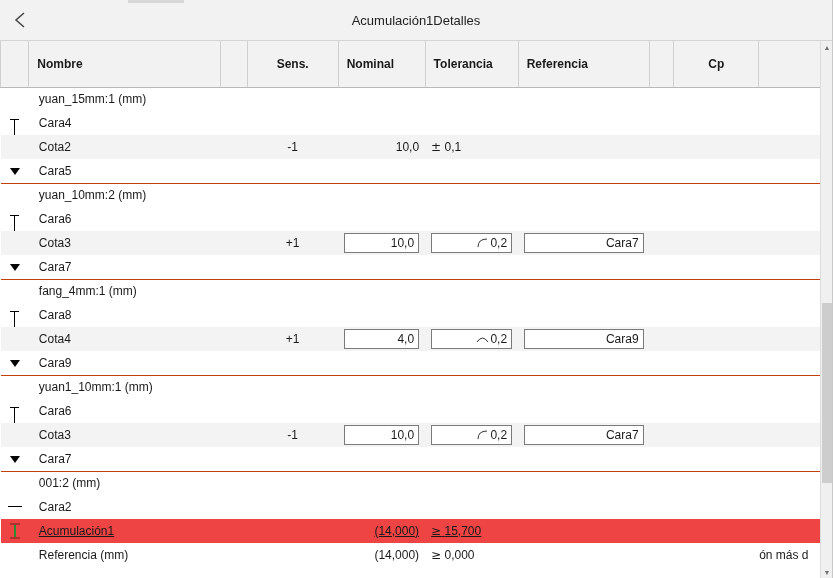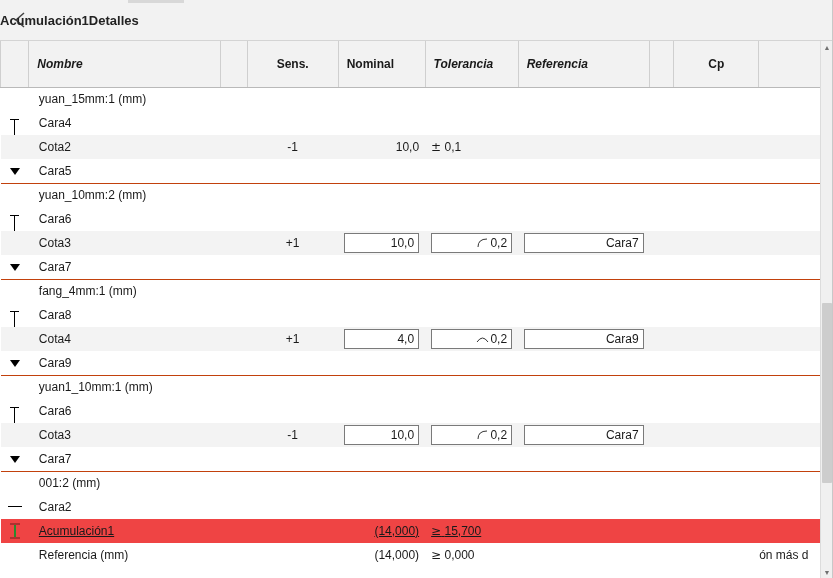--- a/index.html
+++ b/index.html
@@ -38,22 +38,23 @@
     height: 40px;
     display: flex;
     align-items: center;
     justify-content: center;
     cursor: pointer;
   }
   .back-btn svg { display: block; }
   .title {
     position: absolute;
     left: 0; right: 0;
+    text-align: center;
     font-size: 13px;
-    font-weight: bold;
+    font-weight: normal;
     color: #222;
     pointer-events: none;
   }
   .tab-notch {
     position: absolute;
     top: 0;
     left: 128px;
     width: 56px;
     height: 3px;
     background: #d8d8d8;
@@ -78,21 +79,21 @@
     background: #f2f2f2;
     border-bottom: 1px solid #b9b9b9;
     border-right: 1px solid #cfcfcf;
     font-size: 12px;
     font-weight: bold;
     color: #1a1a1a;
     padding: 0 8px;
     box-sizing: border-box;
   }
   thead th.first { border-left: 1px solid #cfcfcf; }
-  .th-left { text-align: left; font-style: italic; }
+  .th-left { text-align: left; }
   .th-center { text-align: center; }
   .th-right { text-align: left; }
 
   tbody td {
     height: 24px;
     padding: 0 6px;
     box-sizing: border-box;
     vertical-align: middle;
     font-size: 12px;
     white-space: nowrap;

